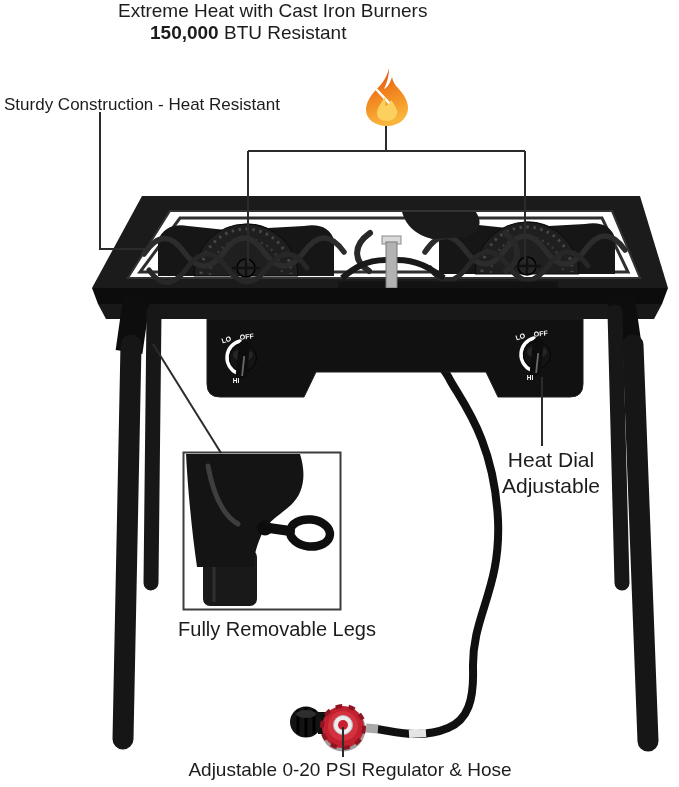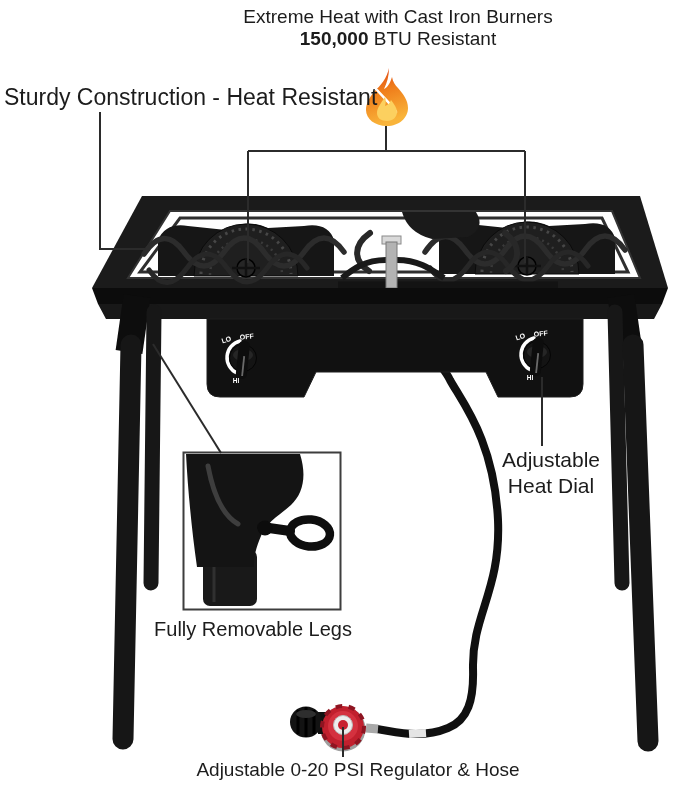--- a/index.html
+++ b/index.html
@@ -2,26 +2,26 @@
 <html><head>
 <meta charset="utf-8">
 <style>
   html,body{margin:0;padding:0;background:#fff;}
   .stage{
     position:relative;width:679px;height:787px;background:#fff;overflow:hidden;
     font-family:"Liberation Sans","DejaVu Sans",sans-serif;color:#1c1c1c;
   }
   .stage svg.art{position:absolute;left:0;top:0;}
   .lbl{position:absolute;white-space:nowrap;}
-  .title-block{left:118px;top:6px;width:560px;text-align:center;font-size:19px;line-height:22px;}
-  .bold{font-weight:bold;}
-  .sturdy{left:4px;top:84px;font-size:23px;}
+  .title-block{left:118px;top:0;width:560px;text-align:left;font-size:19px;line-height:22px;}
+  .bold{font-weight:bold;margin-left:32px;}
+  .sturdy{left:4px;top:95px;font-size:17px;}
   .dial-lbl{left:492px;top:447px;width:118px;text-align:center;font-size:21px;line-height:26px;white-space:normal;}
-  .legs-lbl{left:153px;top:618px;width:200px;text-align:center;font-size:20px;}
-  .reg-lbl{left:158px;top:759px;width:400px;text-align:center;font-size:19px;}
+  .legs-lbl{left:177px;top:618px;width:200px;text-align:center;font-size:20px;}
+  .reg-lbl{left:150px;top:759px;width:400px;text-align:center;font-size:19px;}
   svg text.dialtxt{font-family:"Liberation Sans",sans-serif;font-weight:bold;fill:#ffffff;}
 </style>
 </head>
 <body>
 
 <div class="stage">
 
   <svg class="art" width="679" height="787" viewBox="0 0 679 787">
     <defs>
       <linearGradient id="fg" x1="0" y1="0" x2="0.25" y2="1">
@@ -148,21 +148,21 @@
   </svg>
 
   <div class="lbl title-block">
     <div>Extreme Heat with Cast Iron Burners</div>
     <div><span class="bold">150,000</span><span> BTU Resistant</span></div>
   </div>
 
   <div class="lbl sturdy">Sturdy Construction - Heat Resistant</div>
 
   <div class="lbl dial-lbl">
+    <div>Heat Dial</div>
     <div>Adjustable</div>
-    <div>Heat Dial</div>
   </div>
 
   <div class="lbl legs-lbl">Fully Removable Legs</div>
 
   <div class="lbl reg-lbl">Adjustable 0-20 PSI Regulator &amp; Hose</div>
 
 </div>
 
 </body></html>

